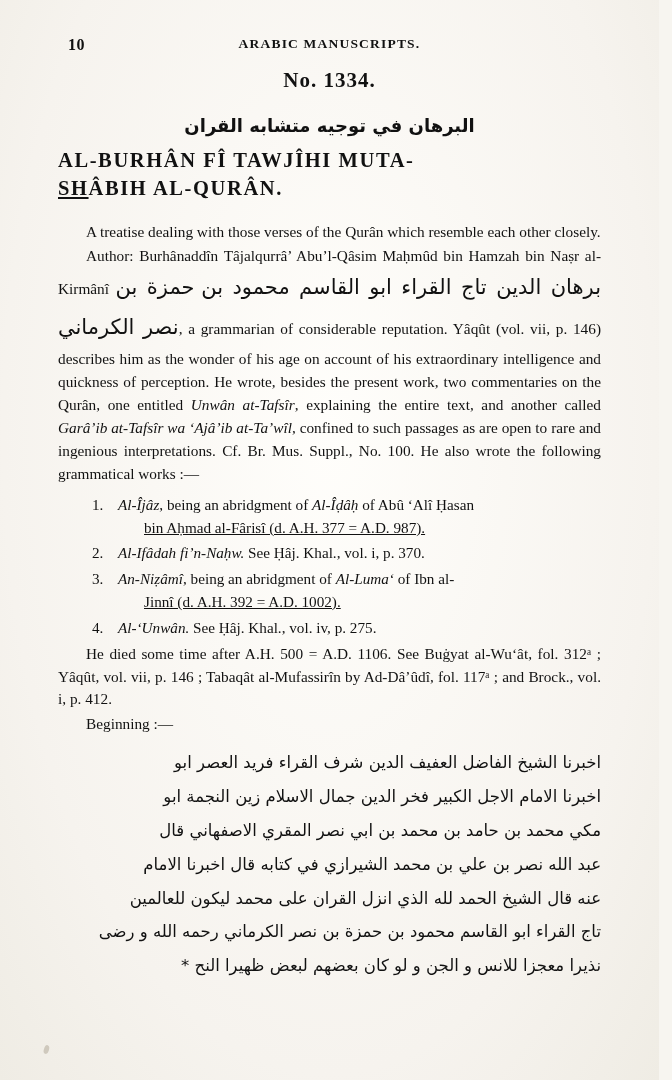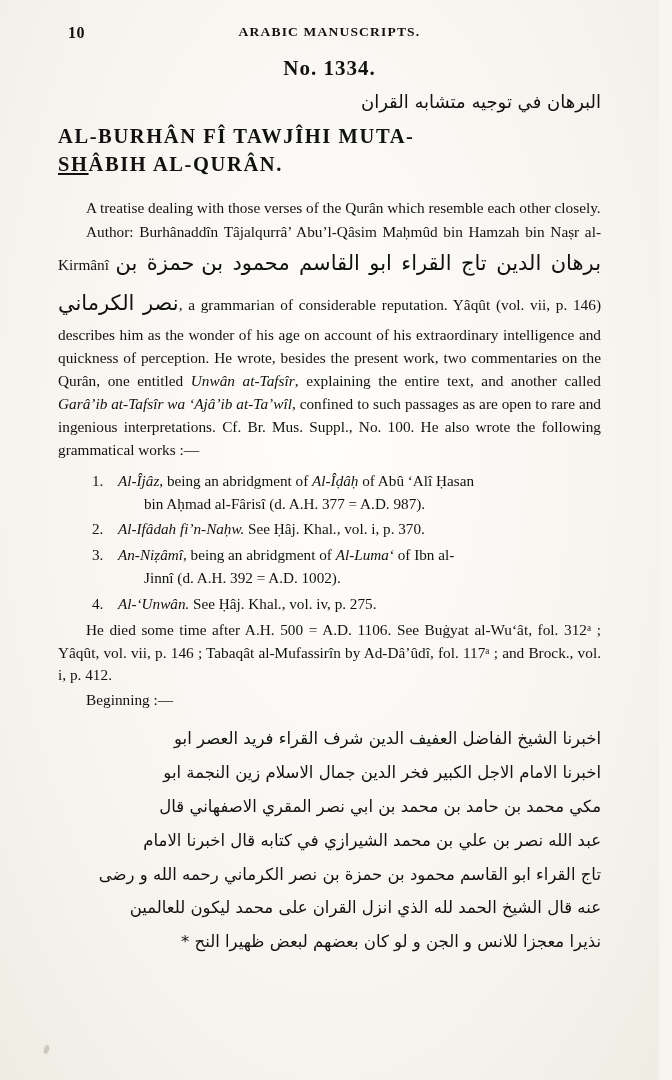--- a/index.html
+++ b/index.html
@@ -12,21 +12,21 @@
     background: #f7f5f0;
     font-family: "Liberation Serif", serif;
     color: #111;
     overflow: hidden;
   }
   .page {
     position: relative;
     width: 659px;
     height: 1080px;
     box-sizing: border-box;
-    padding: 18px 58px 20px 58px;
+    padding: 30px 58px 20px 58px;
     background:
       radial-gradient(ellipse at 50% 40%, #fffefb 0%, #f6f3ee 70%, #efece4 100%);
   }
   .running-head {
     position: relative;
     height: 34px;
     display: flex;
     align-items: flex-start;
     justify-content: center;
   }
@@ -59,22 +59,24 @@
     margin-top: 14px;
     letter-spacing: 0.2px;
   }
   .arabic {
     direction: rtl;
     font-family: "DejaVu Sans", sans-serif;
     font-size: 21px;
     line-height: 1.9;
   }
   .arabic-title {
-    margin-top: 4px;
+    text-align: center;
+    margin-top: 16px;
     font-size: 18px;
+    font-weight: bold;
   }
   .latin-title {
     text-align: left;
     font-size: 20.5px;
     letter-spacing: 1.6px;
     font-weight: bold;
     line-height: 1.35;
     margin-top: 4px;
     font-family: Liberation Serif, serif;
   }
@@ -110,20 +112,21 @@
   .works .num {
     width: 26px;
     flex: 0 0 26px;
   }
   .works .txt {
     flex: 1 1 auto;
   }
   .works .txt .cont {
     display: block;
     padding-left: 26px;
+    text-decoration: underline;
   }
   .after-works {
     margin-top: 10px;
   }
   .beginning {
     margin-top: 12px;
     text-indent: 28px;
     font-size: 15.3px;
   }
   .incipit {
@@ -218,19 +221,19 @@
     <p class="indent after-works">He died some time after A.H. 500 = A.D. 1106.  See Buġyat al-Wu‘ât, fol. 312ᵃ ; Yâqût, vol. vii, p. 146 ; Tabaqât al-Mufassirîn by Ad-Dâ’ûdî, fol. 117ᵃ ; and Brock., vol. i, p. 412.</p>
 
     <p class="beginning">Beginning :—</p>
   </div>
 
   <div class="incipit">
     <div>اخبرنا الشيخ الفاضل العفيف الدين شرف القراء فريد العصر ابو</div>
     <div>اخبرنا الامام الاجل الكبير فخر الدين جمال الاسلام زين النجمة ابو</div>
     <div>مكي محمد بن حامد بن محمد بن ابي نصر المقري الاصفهاني قال</div>
     <div>عبد الله نصر بن علي بن محمد الشيرازي في كتابه قال اخبرنا الامام</div>
+    <div>عنه قال الشيخ الحمد لله الذي انزل القران على محمد ليكون للعالمين</div>
     <div>تاج القراء ابو القاسم محمود بن حمزة بن نصر الكرماني رحمه الله و رضى</div>
-    <div>عنه قال الشيخ الحمد لله الذي انزل القران على محمد ليكون للعالمين</div>
     <div>نذيرا معجزا للانس و الجن و لو كان بعضهم لبعض ظهيرا النح *</div>
   </div>
 
   <div class="speck"></div>
 </div>
 
 </body></html>

